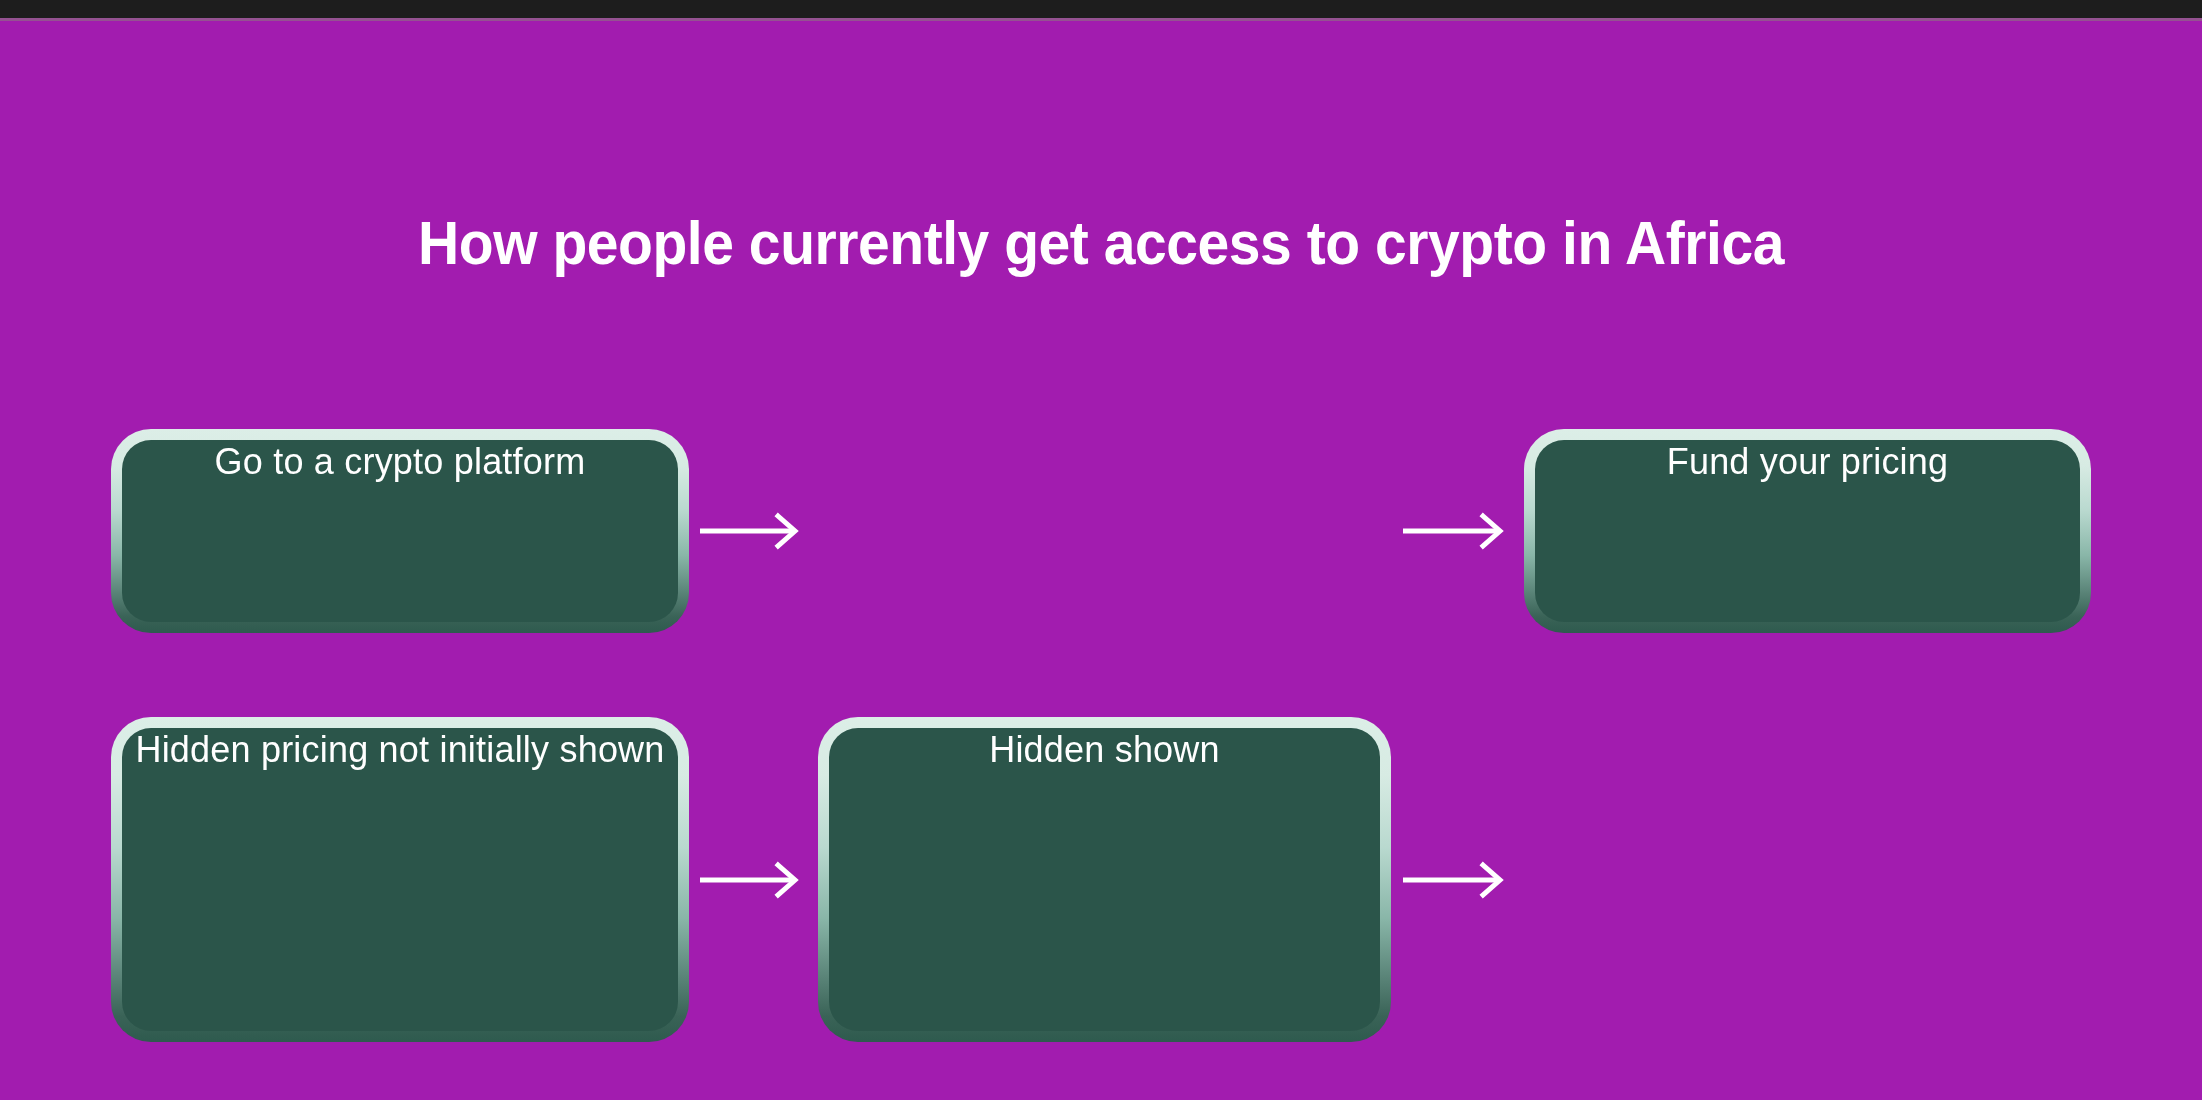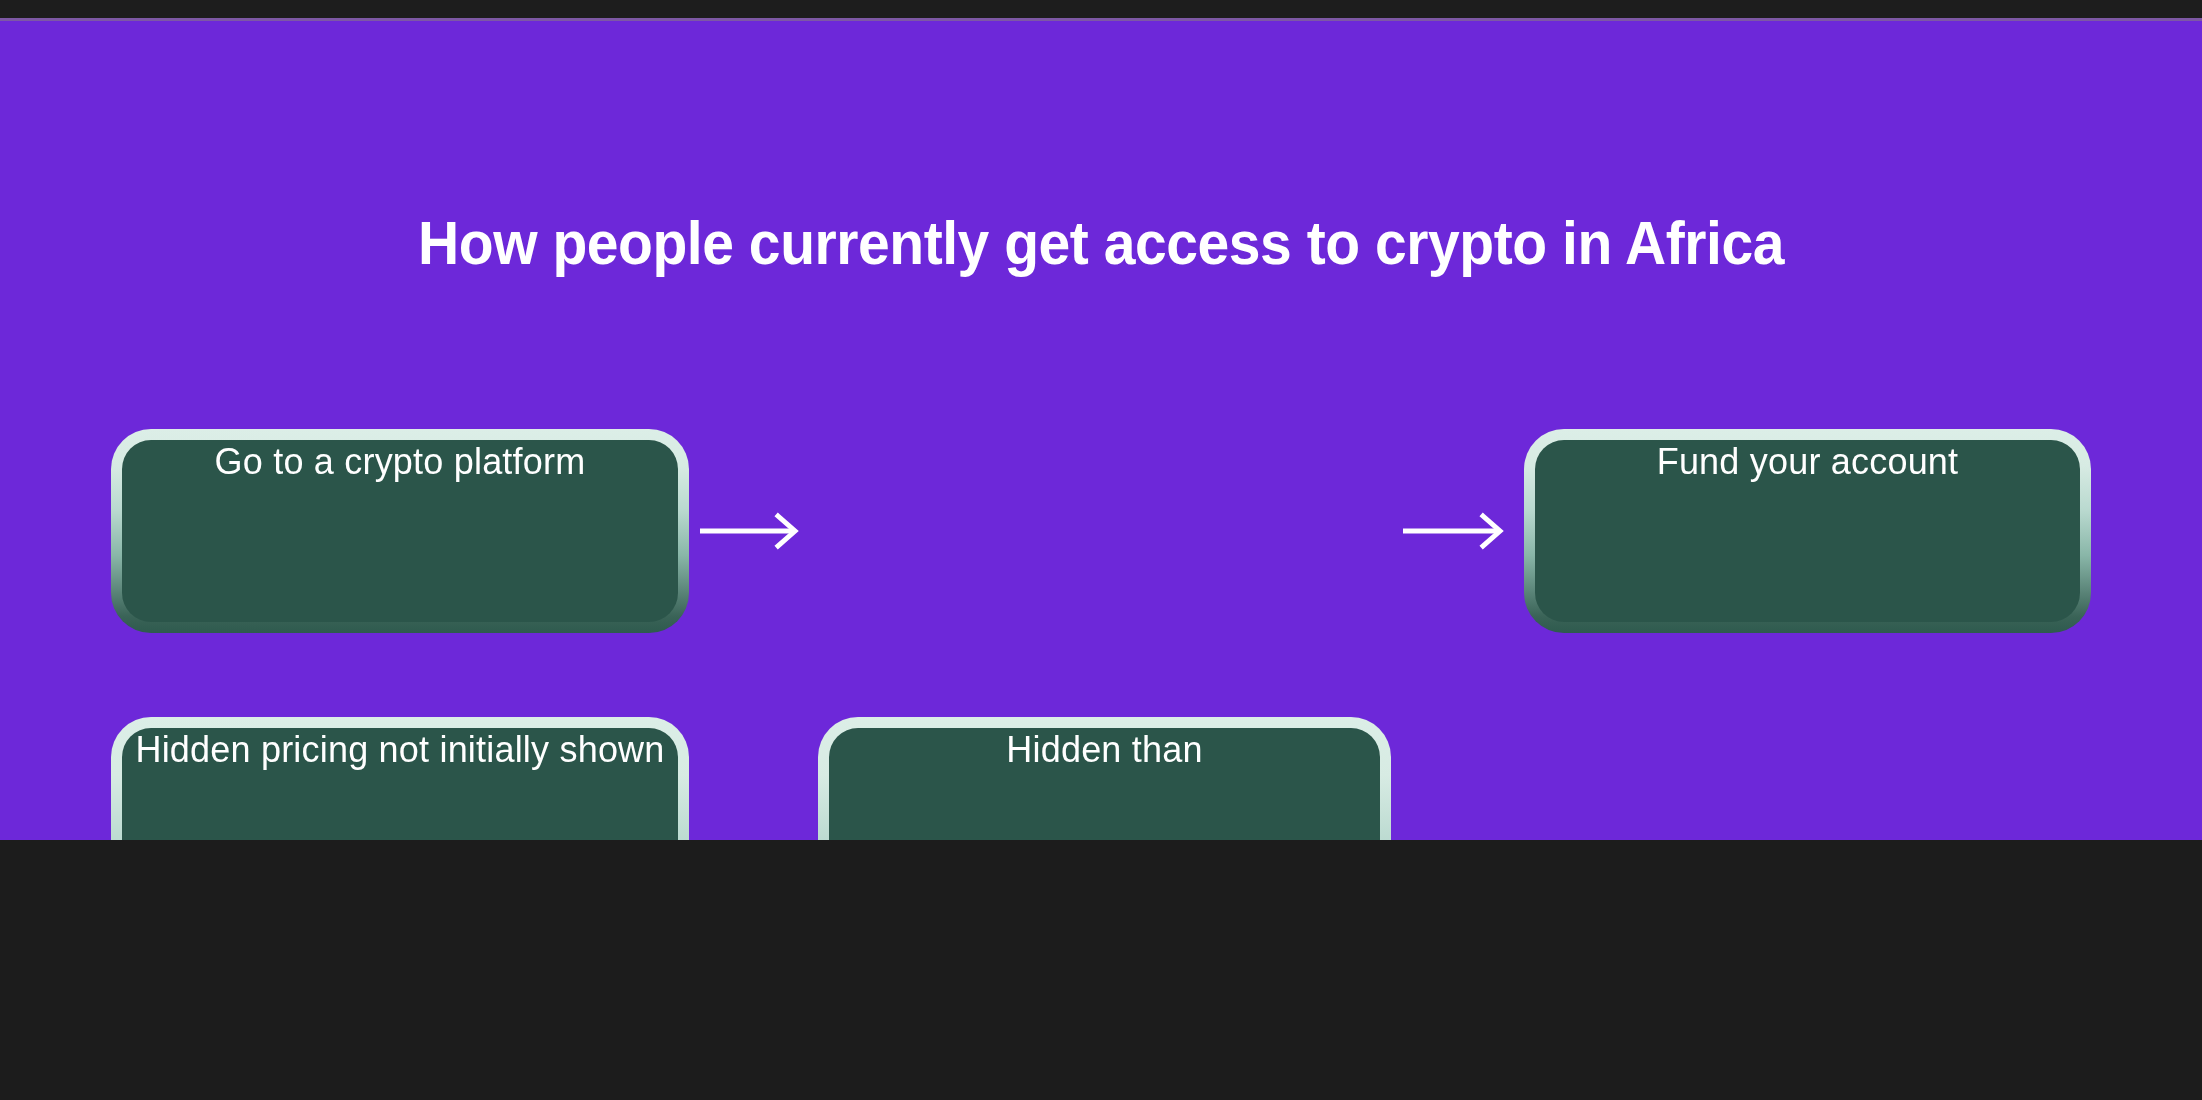--- a/index.html
+++ b/index.html
@@ -10,22 +10,22 @@
   body {
     width: 2202px;
     height: 1100px;
     overflow: hidden;
     font-family: "Liberation Sans", sans-serif;
   }
 
   #stage {
     position: relative;
     width: 2202px;
-    height: 840px;
-    background: #6d28d9;
+    height: 1100px;
+    background: #a21caf;
     overflow: hidden;
   }
 
   
   #top-bar {
     position: absolute;
     top: 0; left: 0;
     width: 2202px;
     height: 18px;
     background: #1d1d1d;
@@ -140,38 +140,38 @@
   </svg>
 
 
   <svg class="flow-arrow arrow-r1 arrow-b" viewBox="0 0 112 44">
     <line x1="1" y1="22" x2="96" y2="22" stroke="#ffffff" stroke-width="5"></line>
     <polyline points="81,7 98,22 81,37" fill="none" stroke="#ffffff" stroke-width="5" stroke-linecap="square" stroke-linejoin="miter"></polyline>
   </svg>
 
   <div class="flow-box row1 col3">
     <div class="flow-box-inner">
-      <span class="flow-box-label">Fund your account</span>
+      <span class="flow-box-label">Fund your pricing</span>
     </div>
   </div>
 
   <div class="flow-box row2 col1">
     <div class="flow-box-inner">
       <span class="flow-box-label">Hidden pricing not initially shown</span>
     </div>
   </div>
 
   <svg class="flow-arrow arrow-r2 arrow-a" viewBox="0 0 110 44">
     <line x1="1" y1="22" x2="94" y2="22" stroke="#ffffff" stroke-width="5"></line>
     <polyline points="79,7 96,22 79,37" fill="none" stroke="#ffffff" stroke-width="5" stroke-linecap="square" stroke-linejoin="miter"></polyline>
   </svg>
 
   <div class="flow-box row2 col2">
     <div class="flow-box-inner">
-      <span class="flow-box-label">Hidden than</span>
+      <span class="flow-box-label">Hidden shown</span>
     </div>
   </div>
 
   <svg class="flow-arrow arrow-r2 arrow-b" viewBox="0 0 112 44">
     <line x1="1" y1="22" x2="96" y2="22" stroke="#ffffff" stroke-width="5"></line>
     <polyline points="81,7 98,22 81,37" fill="none" stroke="#ffffff" stroke-width="5" stroke-linecap="square" stroke-linejoin="miter"></polyline>
   </svg>
 
 
 </div>

